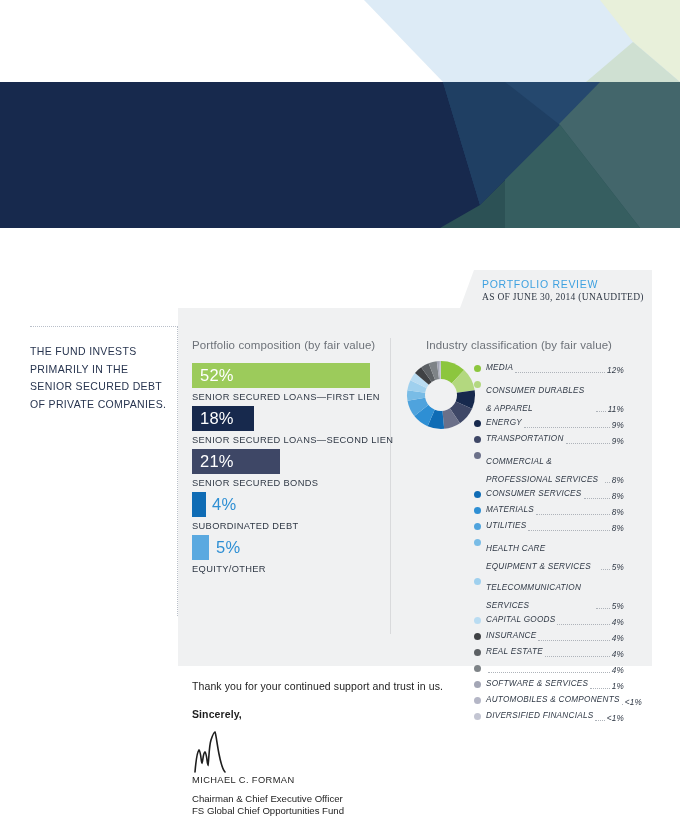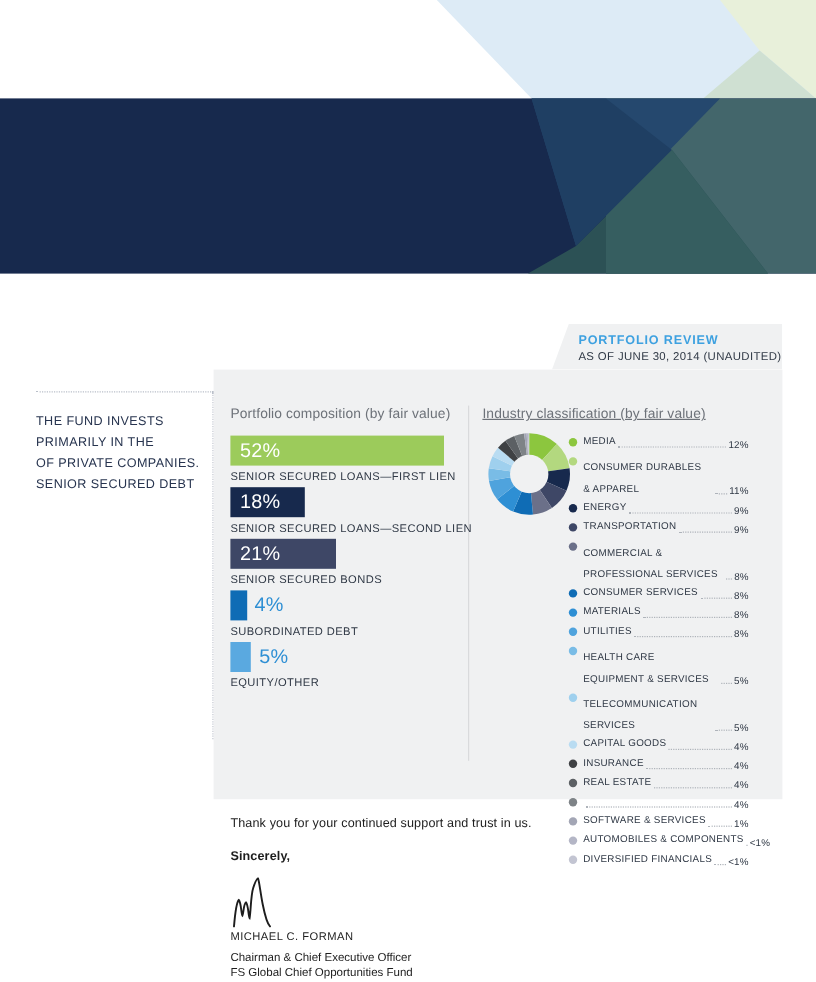--- a/index.html
+++ b/index.html
@@ -62,41 +62,42 @@
     top: 270px;
     width: 192px;
     height: 38px;
     background: #f0f1f2;
     clip-path: polygon(14px 0, 192px 0, 192px 38px, 0 38px);
   }
   #panel-header .ph-title {
     position: absolute;
     left: 22px; top: 8px;
     font-size: 10.5px;
-    font-weight: bold;
+    font-weight: normal;
     letter-spacing: 0.7px;
     color: #3ea1e0;
   }
   #panel-header .ph-sub {
     position: absolute;
     left: 22px; top: 22px;
     font-size: 9.5px;
     letter-spacing: 0.3px;
     color: #2f3845;
+    font-family: Liberation Serif, serif;
   }
 
   
   .col-title {
     position: absolute;
     font-size: 11.5px;
     color: #6d7279;
     letter-spacing: 0.1px;
   }
   #comp-title { left: 192px; top: 339px; }
-  #ind-title  { left: 402px; top: 339px; text-decoration: underline; }
+  #ind-title  { left: 426px; top: 339px; }
 
   
   #col-divider {
     position: absolute;
     left: 390px;
     top: 338px;
     width: 1px;
     height: 296px;
     background: #d9dadc;
   }
@@ -139,20 +140,21 @@
     left: 474px;
     top: 363px;
     width: 150px;
   }
   .legend-row {
     position: relative;
     display: flex;
     align-items: flex-start;
     margin-bottom: 3px;
     min-height: 13px;
+    font-style: italic;
   }
   .legend-dot {
     width: 7px; height: 7px;
     border-radius: 50%;
     flex: 0 0 7px;
     margin-top: 2px;
     margin-right: 5px;
   }
   .legend-mid { flex: 1 1 auto; min-width: 0; position: relative; }
   .legend-name {
@@ -230,22 +232,22 @@
 
     <polygon points="480,205 560,125 640,228 440,228" fill="#2c5155"></polygon>
     <polygon points="505,82 560,125 480,205 443,82" fill="#1f3f63"></polygon>
     <polygon points="505,228 640,228 560,125 505,180" fill="#365e60"></polygon>
   </svg>
 </div>
 
 <div id="pull-quote">
   <div class="pq-line">THE FUND INVESTS</div>
   <div class="pq-line">PRIMARILY IN THE</div>
+  <div class="pq-line">SENIOR SECURED DEBT</div>
   <div class="pq-line">OF PRIVATE COMPANIES.</div>
-  <div class="pq-line">SENIOR SECURED DEBT</div>
 </div>
 
 <div id="panel"></div>
 <div id="panel-header">
   <div class="ph-title">PORTFOLIO REVIEW</div>
   <div class="ph-sub">AS OF JUNE 30, 2014 (UNAUDITED)</div>
 </div>
 
 <div id="col-divider"></div>
 

